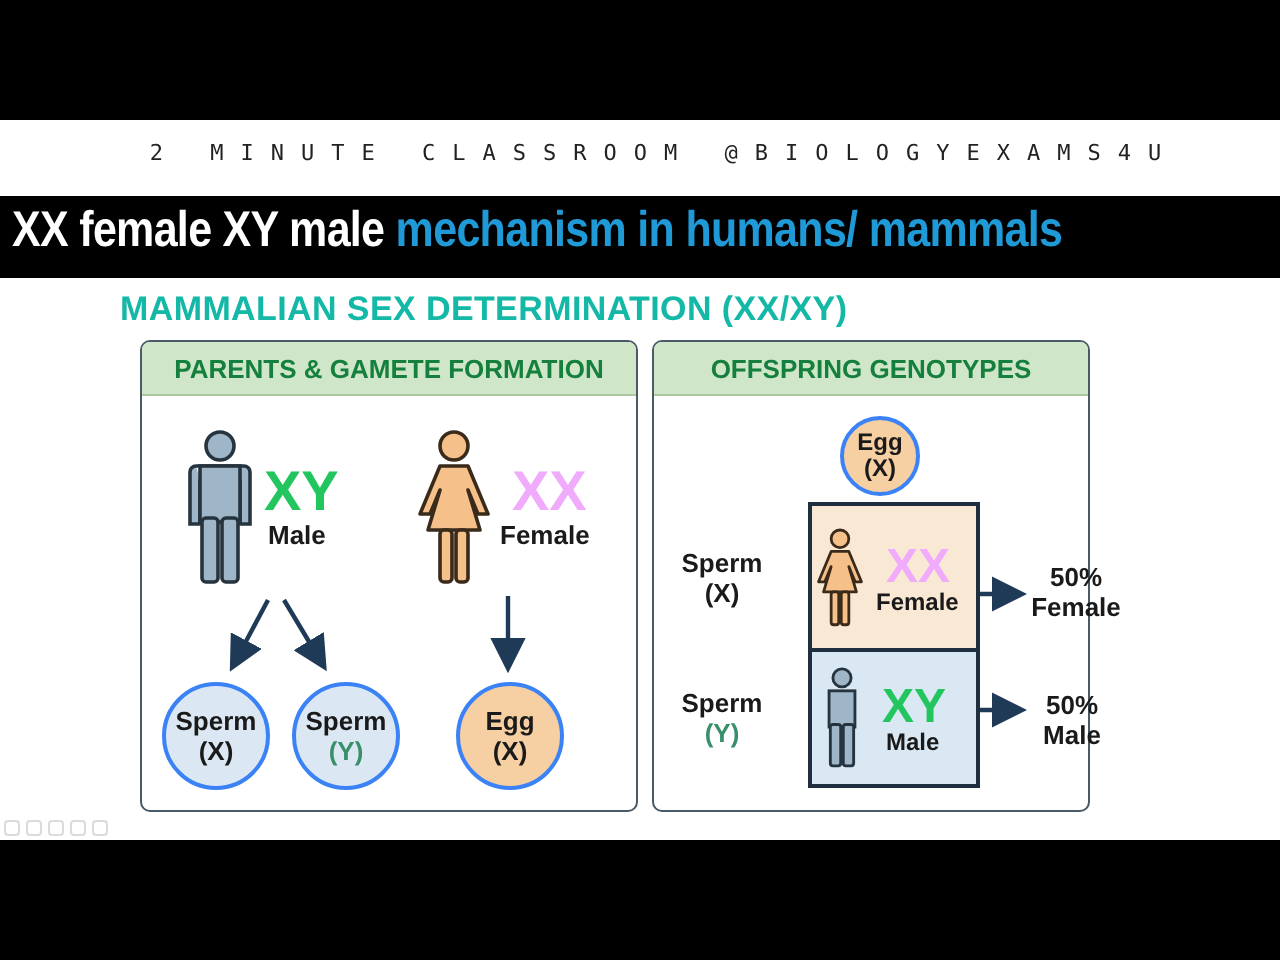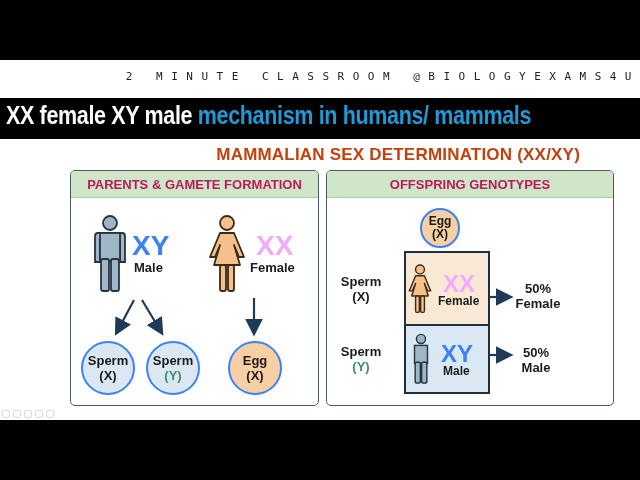--- a/index.html
+++ b/index.html
@@ -2,32 +2,32 @@
 <html><head>
 <meta charset="utf-8">
 <style>
   * { box-sizing: border-box; margin: 0; padding: 0; }
   html, body { width: 640px; height: 480px; overflow: hidden; background: #000; }
   body { position: relative; font-family: "Liberation Sans", "DejaVu Sans", sans-serif; }
   .abs { position: absolute; }
   .topbar { left: 0; top: 0; width: 640px; height: 60px; background: #000; }
   .whiteband { left: 0; top: 60px; width: 640px; height: 360px; background: #fff; }
   .bottombar { left: 0; top: 420px; width: 640px; height: 60px; background: #000; }
-  .brand { left: 0; top: 70px; width: 640px; text-align: right; font-size: 11px; letter-spacing: 8.5px; color: #222; font-family: "DejaVu Sans Mono", monospace; padding-left: 24px; }
+  .brand { left: 0; top: 70px; width: 640px; text-align: center; font-size: 11px; letter-spacing: 8.5px; color: #222; font-family: "DejaVu Sans Mono", monospace; padding-left: 24px; }
   .titlebar { left: 0; top: 98px; width: 640px; height: 41px; background: #000; }
   .titlebar-text { left: 6px; top: 101px; font-size: 25px; font-weight: bold; font-family: "Liberation Sans", sans-serif; letter-spacing: -0.4px; transform: scaleX(0.86); transform-origin: left top; white-space: nowrap; }
   .t-white { color: #fff; }
   .t-blue { color: #1f9ad6; }
-  .diagram-title { left: 60px; top: 145px; width: 520px; text-align: right; font-size: 17px; font-weight: bold; color: #c2410c; letter-spacing: 0.2px; }
+  .diagram-title { left: 60px; top: 145px; width: 520px; text-align: left; font-size: 17px; font-weight: bold; color: #14b8a6; letter-spacing: 0.2px; }
   .panel { border: 1.5px solid #4a5a66; border-radius: 5px; background: #fff; overflow: hidden; }
-  .panel-head { position: absolute; left: 0; top: 0; right: 0; height: 27px; background: #cfe6c8; border-bottom: 1px solid #aac9a0; text-align: center; line-height: 27px; font-size: 13px; font-weight: bold; color: #be185d; }
+  .panel-head { position: absolute; left: 0; top: 0; right: 0; height: 27px; background: #cfe6c8; border-bottom: 1px solid #aac9a0; text-align: center; line-height: 27px; font-size: 13px; font-weight: bold; color: #15803d; }
   .left-panel { left: 70px; top: 170px; width: 249px; height: 236px; }
-  .right-panel { left: 326px; top: 170px; width: 288px; height: 236px; }
+  .right-panel { left: 326px; top: 170px; width: 219px; height: 236px; }
   .geno { font-weight: bold; font-size: 28px; line-height: 28px; }
-  .xy-blue { color: #3b82f6; }
+  .xy-blue { color: #22c55e; }
   .xx-orange { color: #f0abfc; }
   .lbl { font-size: 13px; font-weight: bold; color: #1a1a1a; }
   .circle { border-radius: 50%; border: 2px solid #3b82f6; text-align: center; font-size: 13px; font-weight: bold; color: #1a1a1a; line-height: 15px; display: flex; flex-direction: column; align-items: center; justify-content: center; }
   .c-blue { background: #dbe8f3; }
   .c-orange { background: #f6cfa2; }
   .y-green { color: #3a8f6b; }
   .cell { border: 2px solid #1f2f40; }
   .cell-f { background: #f9e8d4; }
   .cell-m { background: #d9e8f3; }
   .pct { font-size: 13px; font-weight: bold; color: #1a1a1a; text-align: center; line-height: 15px; }

